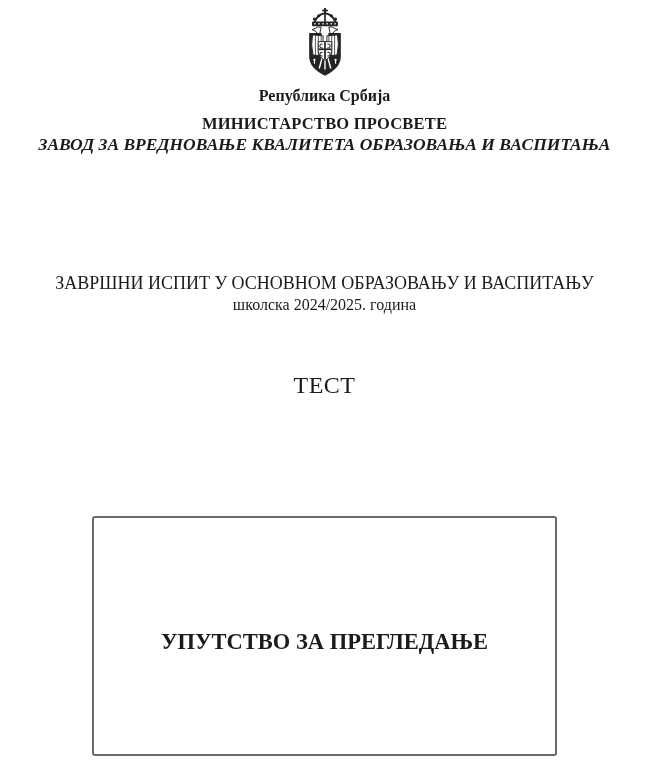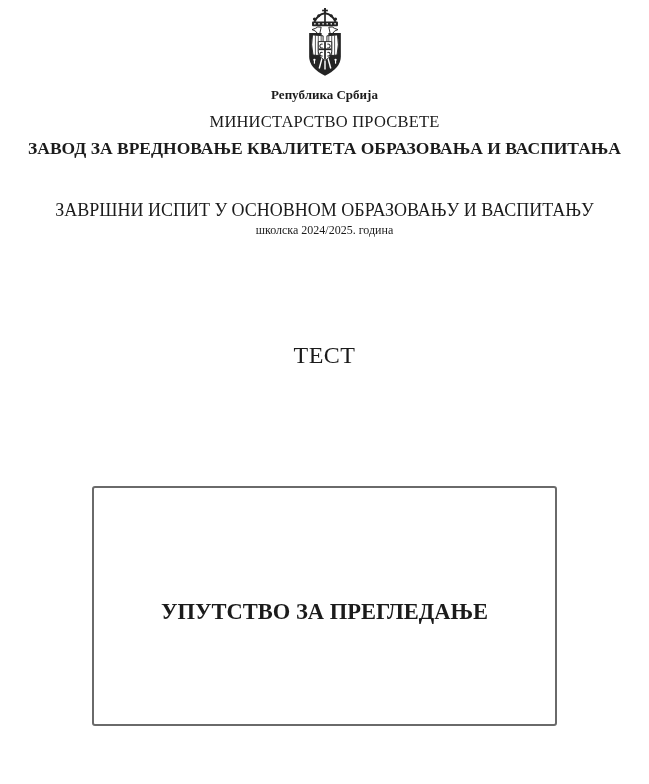--- a/index.html
+++ b/index.html
@@ -10,26 +10,26 @@
     font-family: "Liberation Serif", "DejaVu Serif", serif;
     color: #1b1b1b;
   }
   .page {
     width: 649px; height: 784px;
     position: relative;
     text-align: center;
     background: #ffffff;
   }
   .coa { padding-top: 8px; line-height: 0; }
-  .country   { margin-top: 7px;  font-size: 13px; font-weight: bold; }
-  .ministry  { margin-top: 9px;  font-size: 16.5px; font-weight: normal; letter-spacing: 0.2px; }
-  .institute { margin-top: 6px;  font-size: 17.5px; font-weight: bold; }
-  .exam-title  { margin-top: 41px; font-size: 18px; }
-  .school-year { margin-top: 2px;  font-size: 12px; }
-  .test-label  { margin-top: 104px; font-size: 24px; letter-spacing: 0.5px; }
+  .country   { margin-top: 7px;  font-size: 16px; font-weight: bold; }
+  .ministry  { margin-top: 9px;  font-size: 16.5px; font-weight: bold; letter-spacing: 0.2px; }
+  .institute { margin-top: 0;  font-size: 17.5px; font-weight: bold; font-style: italic; }
+  .exam-title  { margin-top: 118px; font-size: 18px; }
+  .school-year { margin-top: 2px;  font-size: 16px; }
+  .test-label  { margin-top: 58px; font-size: 24px; letter-spacing: 0.5px; }
   .subject     { margin-top: 2px;   font-size: 44px; letter-spacing: 1px; }
   .instructions-box {
     margin: 117px auto 0;
     width: 465px; height: 240px;
     border: 2px solid #6a6a6a;
     border-radius: 3px;
     box-sizing: border-box;
     background: #ffffff;
   }
   .instructions-title { margin-top: 111px; font-size: 22.5px; font-weight: bold; }

